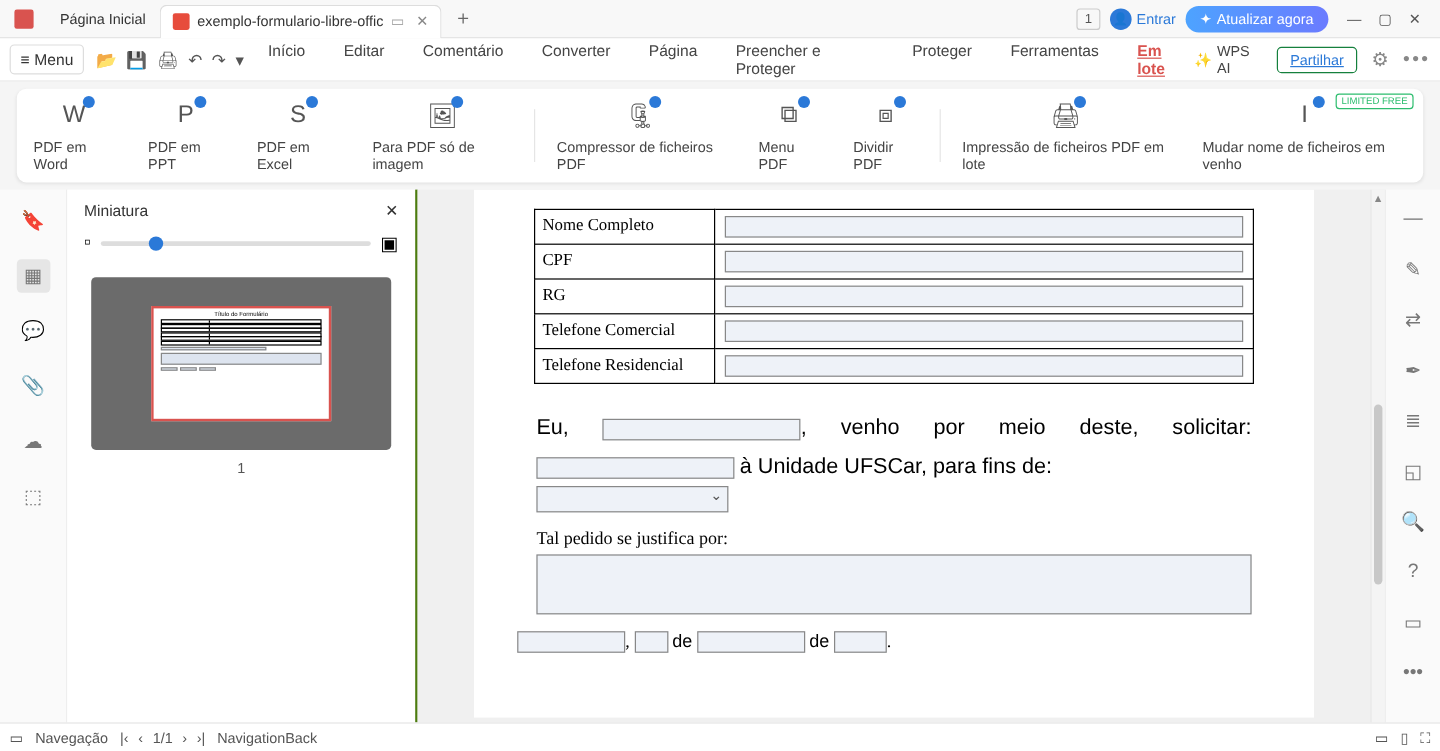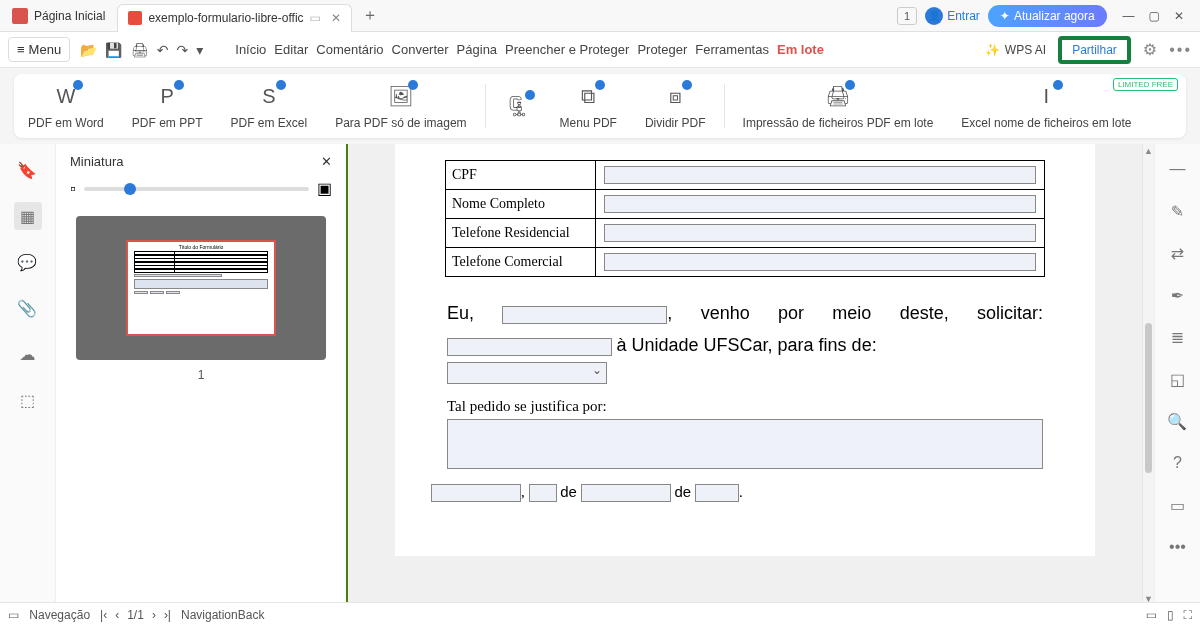--- a/index.html
+++ b/index.html
@@ -1,43 +1,43 @@
 <!DOCTYPE html>
 <html><head>
 <meta charset="utf-8">
 <style>
 * { margin: 0; padding: 0; box-sizing: border-box; font-family: -apple-system, BlinkMacSystemFont, "Segoe UI", Arial, sans-serif; }
 body { background: #f5f5f5; width: 1200px; height: 626px; overflow: hidden; position: relative; }
 
 
 .titlebar { height: 32px; background: #f8f8f8; display: flex; align-items: center; border-bottom: 1px solid #e0e0e0; }
-.tab-home { display: flex; align-items: center; gap: 6px; padding: 0 12px; height: 100%; font-size: 12px; color: #333; }
+.tab-home { display: flex; align-items: center; gap: 22px; padding: 0 12px; height: 100%; font-size: 12px; color: #333; }
 .wps-logo { width: 16px; height: 16px; background: #d9534f; border-radius: 2px; display: inline-block; }
 .tab-file { display: flex; align-items: center; gap: 6px; padding: 0 10px; height: 28px; background: #fff; border-radius: 6px 6px 0 0; margin-top: 4px; font-size: 12px; color: #333; border: 1px solid #ddd; border-bottom: none; }
 .pdf-ico { width: 14px; height: 14px; background: #e74c3c; border-radius: 2px; display: inline-block; }
 .tab-close { color: #888; cursor: pointer; margin-left: 4px; }
 .tab-add { padding: 0 10px; color: #666; font-size: 16px; }
 .titlebar-right { margin-left: auto; display: flex; align-items: center; gap: 8px; padding-right: 8px; }
 .reader-mode { padding: 2px 6px; border: 1px solid #ccc; border-radius: 3px; font-size: 11px; color: #555; }
 .user-badge { display: flex; align-items: center; gap: 4px; font-size: 12px; color: #2b79d8; }
 .user-circle { width: 18px; height: 18px; background: #2b79d8; border-radius: 50%; display: inline-flex; align-items: center; justify-content: center; color: #fff; font-size: 10px; }
 .update-btn { background: linear-gradient(90deg,#4da3ff,#6b7bff); color: #fff; font-size: 12px; padding: 4px 12px; border-radius: 14px; display: flex; align-items: center; gap: 4px; }
 .win-controls { display: flex; gap: 14px; color: #555; font-size: 12px; padding: 0 8px; }
 
 
 .menubar { height: 36px; background: #fff; display: flex; align-items: center; border-bottom: 1px solid #e8e8e8; padding: 0 8px; gap: 4px; }
 .menu-btn { display: flex; align-items: center; gap: 4px; font-size: 13px; color: #333; padding: 4px 8px; border: 1px solid #ddd; border-radius: 4px; }
 .qa-icons { display: flex; gap: 8px; padding: 0 6px; color: #555; }
 .qa-icons span { font-size: 14px; }
-.menu-items { display: flex; gap: 8px; margin-left: 22px; font-size: 13px; color: #444; }
-.menu-items .active { color: #d9534f; font-weight: 600; }
+.menu-items { display: flex; gap: 32px; margin-left: 10px; font-size: 13px; color: #444; }
+.menu-items .active { color: #d9534f; text-decoration: underline; font-weight: 600; }
 .menubar-right { margin-left: auto; display: flex; align-items: center; gap: 12px; }
 .wps-ai { display: flex; align-items: center; gap: 4px; font-size: 12px; color: #444; }
 .magic-ico { color: #d946ef; }
-.share-btn { border: 4px solid #15803d; color: #2b79d8; font-size: 12px; padding: 3px 10px; border-radius: 4px; }
+.share-btn { border: 1px solid #15803d; color: #2b79d8; font-size: 12px; padding: 3px 10px; border-radius: 4px; text-decoration: underline; }
 .gear { color: #888; }
 .ellipsis { color: #888; letter-spacing: 2px; }
 
 
 .ribbon { background: #fff; margin: 6px 14px; border-radius: 8px; box-shadow: 0 1px 3px rgba(0,0,0,0.08); display: flex; align-items: center; padding: 8px 0; position: relative; }
 .ribbon-group { display: flex; }
 .ribbon-item { display: flex; flex-direction: column; align-items: center; justify-content: center; padding: 0 14px; font-size: 12px; color: #444; gap: 6px; }
 .ribbon-ico { width: 28px; height: 28px; display: flex; align-items: center; justify-content: center; font-size: 20px; color: #555; position: relative; }
 .ribbon-ico::after { content: ""; position: absolute; top: -2px; right: -3px; width: 10px; height: 10px; background: #2b79d8; border-radius: 50%; }
 .ribbon-sep { width: 1px; background: #e5e5e5; height: 44px; margin: 0 4px; }
@@ -182,39 +182,40 @@
       </div>
     <div class="ribbon-item">
         <div class="ribbon-ico">🖼</div>
         <span>Para PDF só de imagem</span>
       </div>
   </div>
   <div class="ribbon-sep"></div>
   <div class="ribbon-group">
     <div class="ribbon-item">
         <div class="ribbon-ico">🗜</div>
+        <span>Compressor de ficheiros PDF</span>
       </div>
     <div class="ribbon-item">
         <div class="ribbon-ico">⧉</div>
         <span>Menu PDF</span>
       </div>
     <div class="ribbon-item">
         <div class="ribbon-ico">⧈</div>
         <span>Dividir PDF</span>
       </div>
   </div>
   <div class="ribbon-sep"></div>
   <div class="ribbon-group">
     <div class="ribbon-item">
         <div class="ribbon-ico">🖨</div>
         <span>Impressão de ficheiros PDF em lote</span>
       </div>
     <div class="ribbon-item">
         <div class="ribbon-ico">I</div>
-        <span>Excel nome de ficheiros em lote</span>
+        <span>Mudar nome de ficheiros em venho</span>
       </div>
   </div>
 </div>
 
 <div class="main">
   <div class="leftbar">
     <div class="lb">🔖</div>
     <div class="lb active">▦</div>
     <div class="lb">💬</div>
     <div class="lb">📎</div>
@@ -268,39 +269,45 @@
       <div class="thumb-label">1</div>
     </div>
   </div>
 
   <div class="doc-area">
     <div class="doc-canvas">
       <div class="page">
         <table class="form-table">
           <tbody>
               <tr>
+                <td>Nome Completo</td>
+                <td>
+                  <span class="field"></span>
+                </td>
+              </tr>
+          <tr>
                 <td>CPF</td>
                 <td>
                   <span class="field"></span>
                 </td>
               </tr>
           <tr>
-                <td>Nome Completo</td>
+                <td>RG</td>
+                <td>
+                  <span class="field"></span>
+                </td>
+              </tr>
+          <tr>
+                <td>Telefone Comercial</td>
                 <td>
                   <span class="field"></span>
                 </td>
               </tr>
           <tr>
                 <td>Telefone Residencial</td>
-                <td>
-                  <span class="field"></span>
-                </td>
-              </tr>
-          <tr>
-                <td>Telefone Comercial</td>
                 <td>
                   <span class="field"></span>
                 </td>
               </tr>
         </tbody>
           </table>
         <div class="body-text">
           <span>Eu, </span>
           <span class="inline-field" style="width:165px"></span><span>, venho por meio deste, solicitar: </span>
           <span class="inline-field" style="width:165px"></span>

